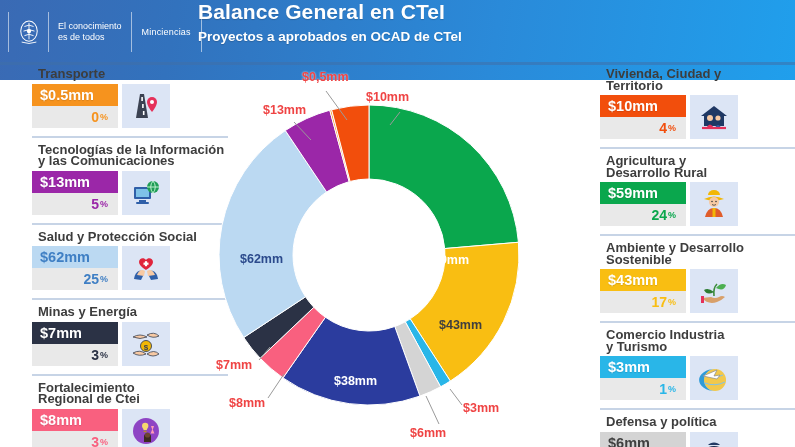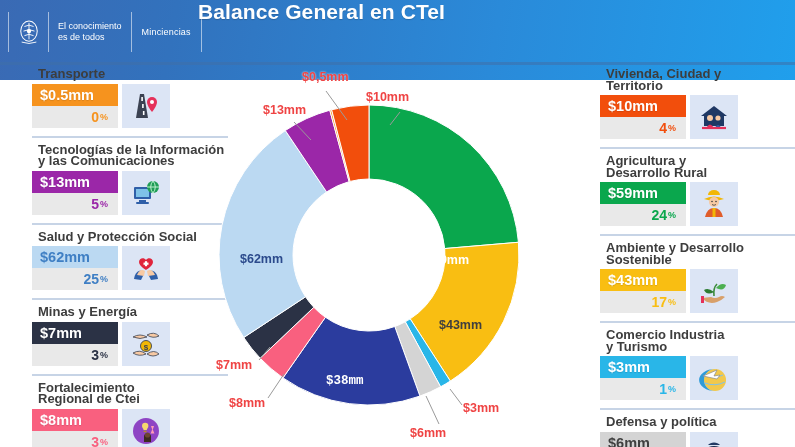--- a/index.html
+++ b/index.html
@@ -111,20 +111,21 @@
       </div>
       <div class="brand-text">
         <span>El conocimiento</span>
         <span>es de todos</span>
       </div>
       <div class="brand-min">Minciencias</div>
     </div>
 
     <div class="title-block">
       <div class="title-main">Balance General en CTeI</div>
+      <div class="title-sub">Proyectos a aprobados en OCAD de CTeI</div>
     </div>
   </div>
   <div class="header-underline"></div>
 
   <div class="side side-left" id="side-left">
       <div class="card">
         <div class="card-title">Transporte</div>
         <div class="card-body">
           <div class="amount-col">
             <div class="amount-bar" style="background: rgb(246, 147, 30);">$0.5mm</div>
@@ -371,21 +372,21 @@
         <line x1="186" y1="48" x2="176" y2="61" stroke="#9a9a9a" stroke-width="1"></line>
         <line x1="80" y1="58" x2="97" y2="76" stroke="#9a9a9a" stroke-width="1"></line>
         <line x1="45" y1="296" x2="56" y2="283" stroke="#9a9a9a" stroke-width="1"></line>
         <line x1="54" y1="334" x2="70" y2="310" stroke="#9a9a9a" stroke-width="1"></line>
         <line x1="225" y1="360" x2="212" y2="332" stroke="#9a9a9a" stroke-width="1"></line>
         <line x1="248" y1="341" x2="236" y2="325" stroke="#9a9a9a" stroke-width="1"></line>
       </svg>
 
     <div class="lbl inner-w" style="left:212px; top:189px;">$59mm</div>
     <div class="lbl inner-d" style="left:225px; top:254px;">$43mm</div>
-    <div class="lbl inner-w" style="left:112px; top:310px;font-family:Liberation Mono, monospace;">$38mm</div>
+    <div class="lbl inner-w" style="left:120px; top:310px;">$38mm</div>
     <div class="lbl inner-b" style="left:26px;  top:188px;">$62mm</div>
 
     <div class="lbl" style="left:88px;  top:6px;">$0,5mm</div>
     <div class="lbl" style="left:152px; top:26px;">$10mm</div>
     <div class="lbl" style="left:49px;  top:39px;">$13mm</div>
     <div class="lbl" style="left:2px;   top:294px;">$7mm</div>
     <div class="lbl" style="left:15px;  top:332px;">$8mm</div>
     <div class="lbl" style="left:196px; top:362px;">$6mm</div>
     <div class="lbl" style="left:249px; top:337px;">$3mm</div>
   </div>

